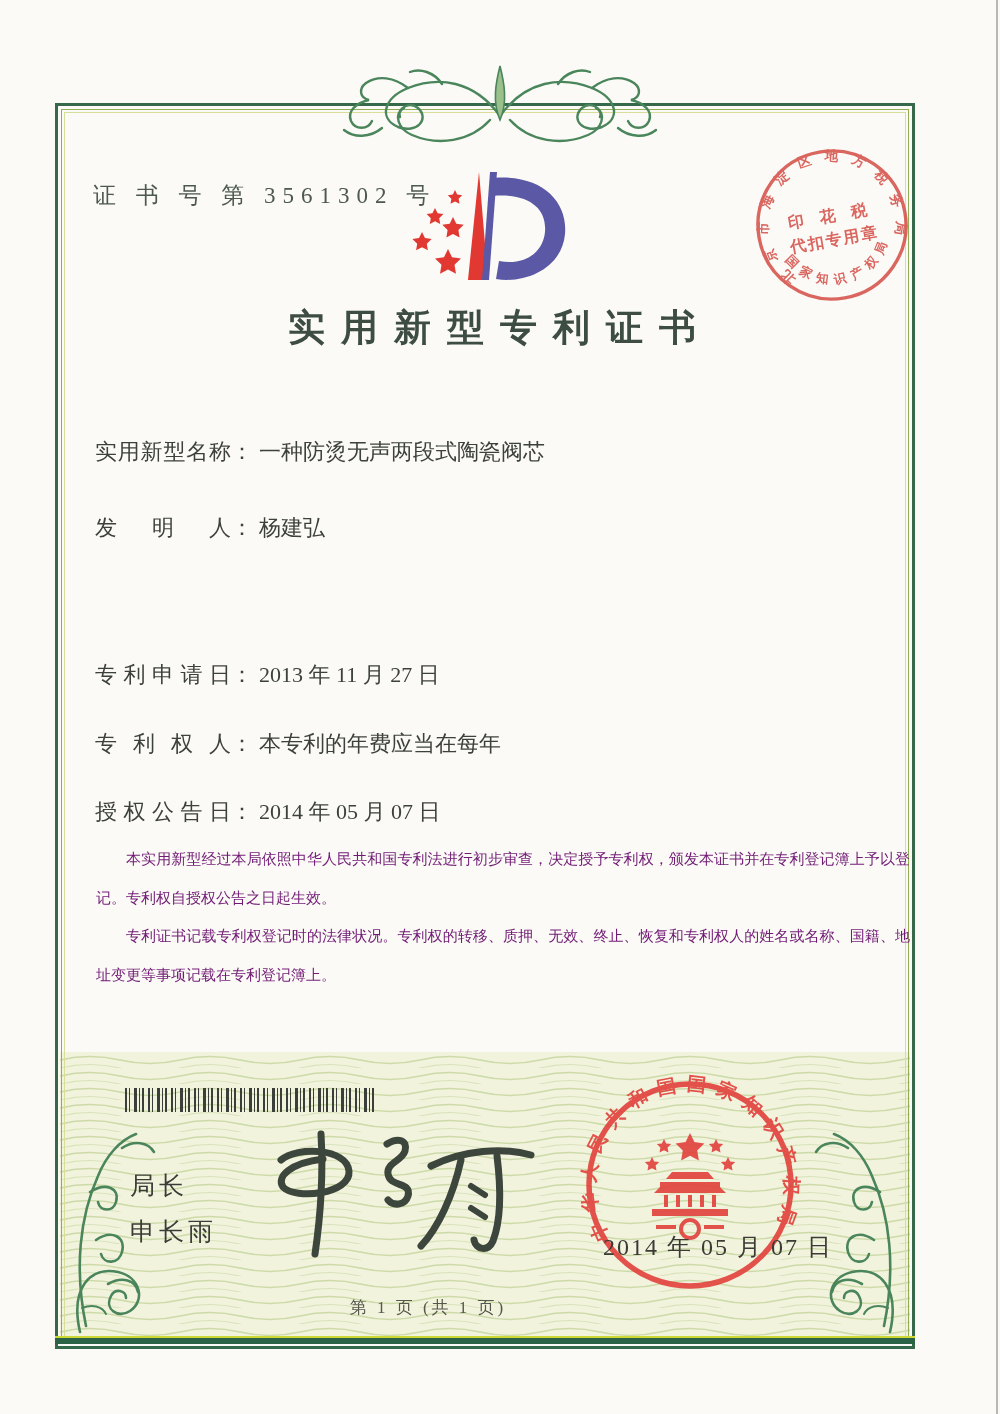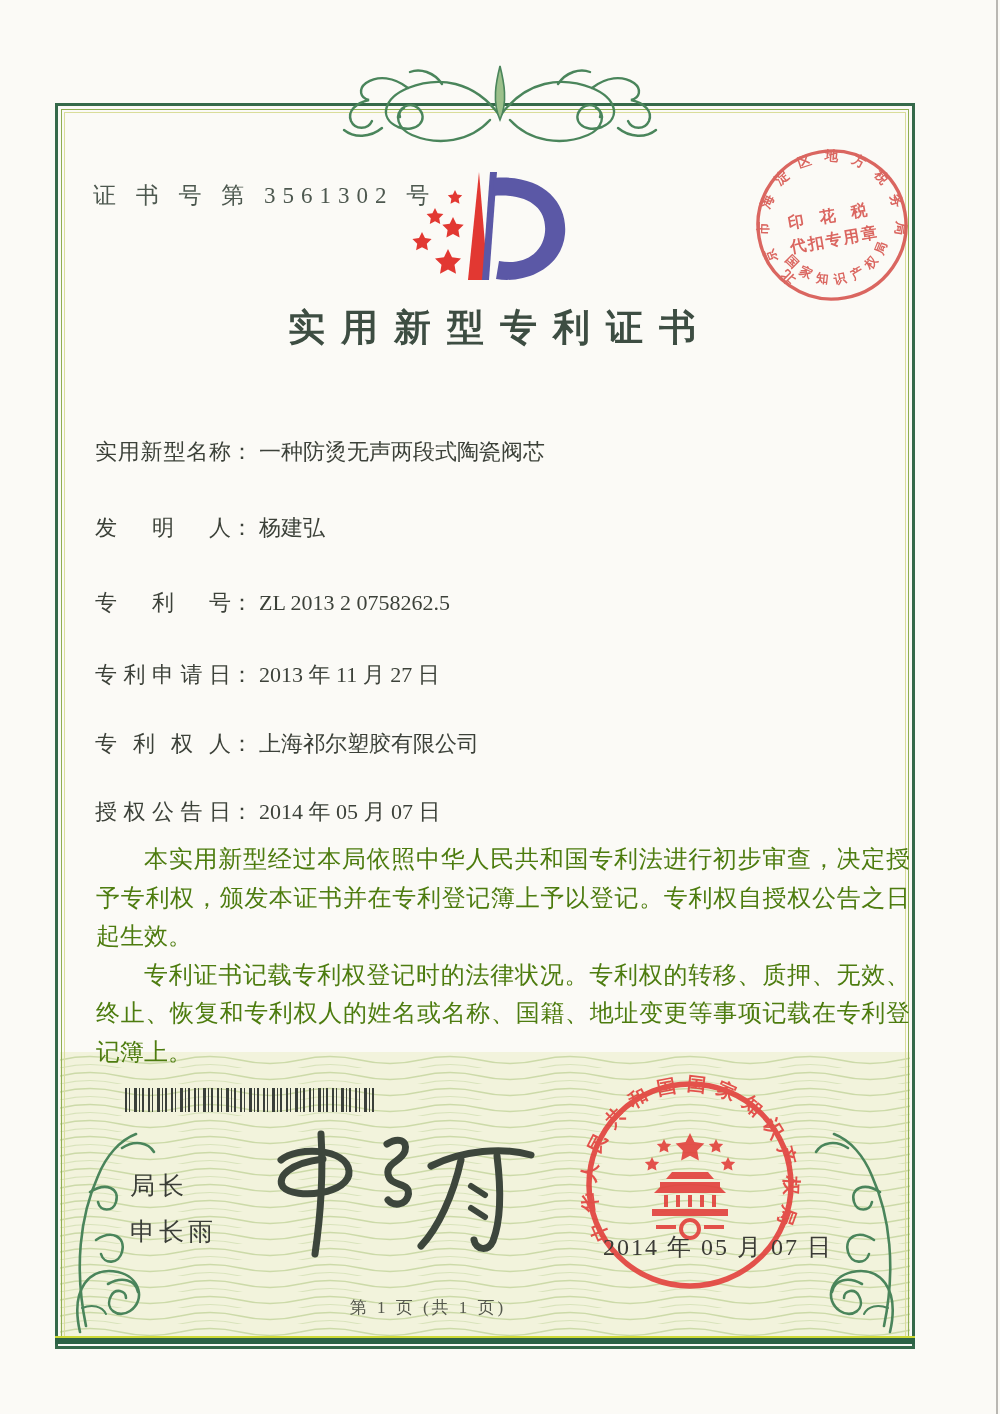--- a/index.html
+++ b/index.html
@@ -21,21 +21,21 @@
   .flourish-bl{position:absolute;left:62px;top:1088px;width:150px;height:252px;}
   .flourish-br{position:absolute;left:758px;top:1088px;width:150px;height:252px;transform:scaleX(-1);}
 
   
   .certno{position:absolute;left:93px;top:172px;font-size:23px;color:#4d584f;letter-spacing:7px;margin-top:8px;}
   .title{position:absolute;left:0;top:303px;width:1000px;text-align:center;
          font-size:37px;font-weight:bold;color:#3d4d42;letter-spacing:16px;}
   .field-row{position:absolute;left:95px;font-size:22px;color:#3c4139;white-space:nowrap;}
   .flabel{display:inline-block;width:136px;text-align:justify;text-align-last:justify;}
   .fcolon{margin-right:6px;}
-  .paras{position:absolute;left:96px;top:840px;width:814px;font-size:24px;color:#4d7c0f;
+  .paras{position:absolute;left:96px;top:840px;width:814px;font-size:15px;color:#701a75;
          line-height:38.5px;text-align:justify;font-family:Liberation Serif, serif;}
   .paras p{margin:0;text-indent:2em;}
   .barcode{position:absolute;left:125px;top:1088px;width:250px;height:24px;
            background:repeating-linear-gradient(90deg,
              #3a3f3a 0 2px, transparent 2px 4px,
              #3a3f3a 4px 5px, transparent 5px 9px,
              #3a3f3a 9px 12px, transparent 12px 14px,
              #3a3f3a 14px 15px, transparent 15px 17px,
              #3a3f3a 17px 19px, transparent 19px 23px);}
   .officer{position:absolute;left:130px;top:1162px;font-family:"Liberation Sans",sans-serif;
@@ -146,28 +146,25 @@
   </svg>
 
   <div class="title">实用新型专利证书</div>
 
   <div class="field-row" style="top:513px">
     <span class="flabel">发明人</span><span class="fcolon">：</span><span class="fvalue">杨建弘</span>
   </div>
   <div class="field-row" style="top:437px">
     <span class="flabel">实用新型名称</span><span class="fcolon">：</span><span class="fvalue">一种防烫无声两段式陶瓷阀芯</span>
   </div>
-  <div class="field-row" style="top:588px">
-    <span class="flabel">专利号</span><span class="fcolon">：</span><span class="fvalue">ZL 2013 2 0758262.5</span>
-  </div>
   <div class="field-row" style="top:660px">
     <span class="flabel">专利申请日</span><span class="fcolon">：</span><span class="fvalue">2013 年 11 月 27 日</span>
   </div>
   <div class="field-row" style="top:729px">
-    <span class="flabel">专利权人</span><span class="fcolon">：</span><span class="fvalue">上海祁尔塑胶有限公司</span>
+    <span class="flabel">专利权人</span><span class="fcolon">：</span><span class="fvalue">本专利的年费应当在每年</span>
   </div>
   <div class="field-row" style="top:797px">
     <span class="flabel">授权公告日</span><span class="fcolon">：</span><span class="fvalue">2014 年 05 月 07 日</span>
   </div>
 
   <div class="paras">
     <p>本实用新型经过本局依照中华人民共和国专利法进行初步审查，决定授予专利权，颁发本证书并在专利登记簿上予以登记。专利权自授权公告之日起生效。</p>
     <p>专利证书记载专利权登记时的法律状况。专利权的转移、质押、无效、终止、恢复和专利权人的姓名或名称、国籍、地址变更等事项记载在专利登记簿上。</p>
   </div>
 

